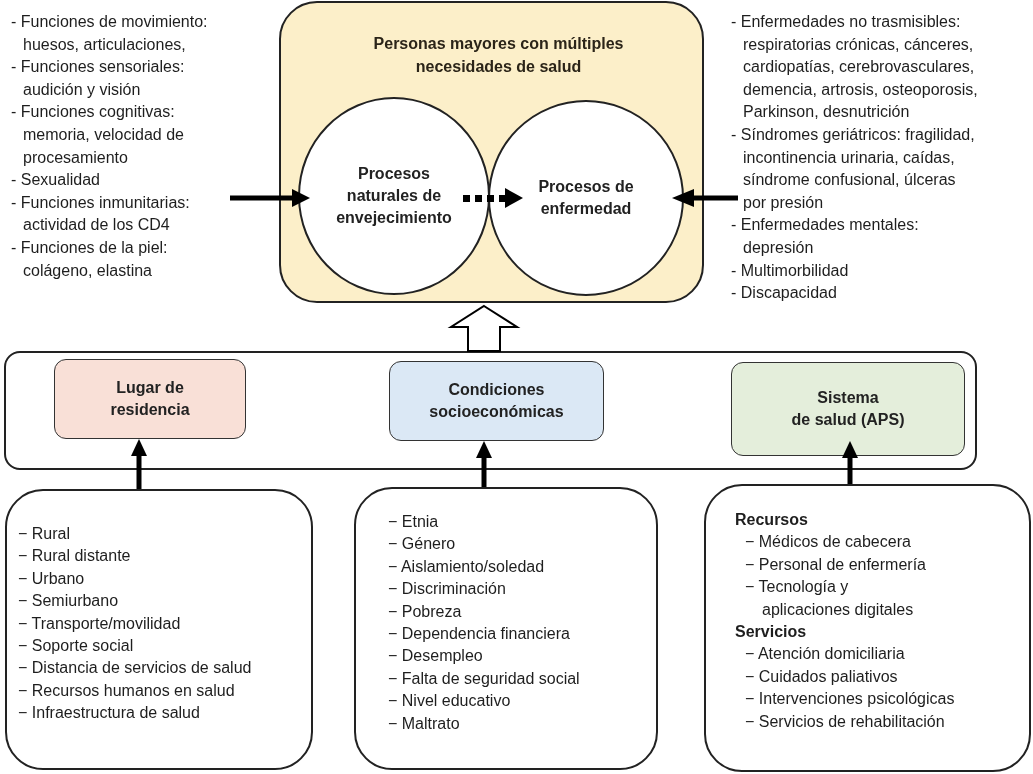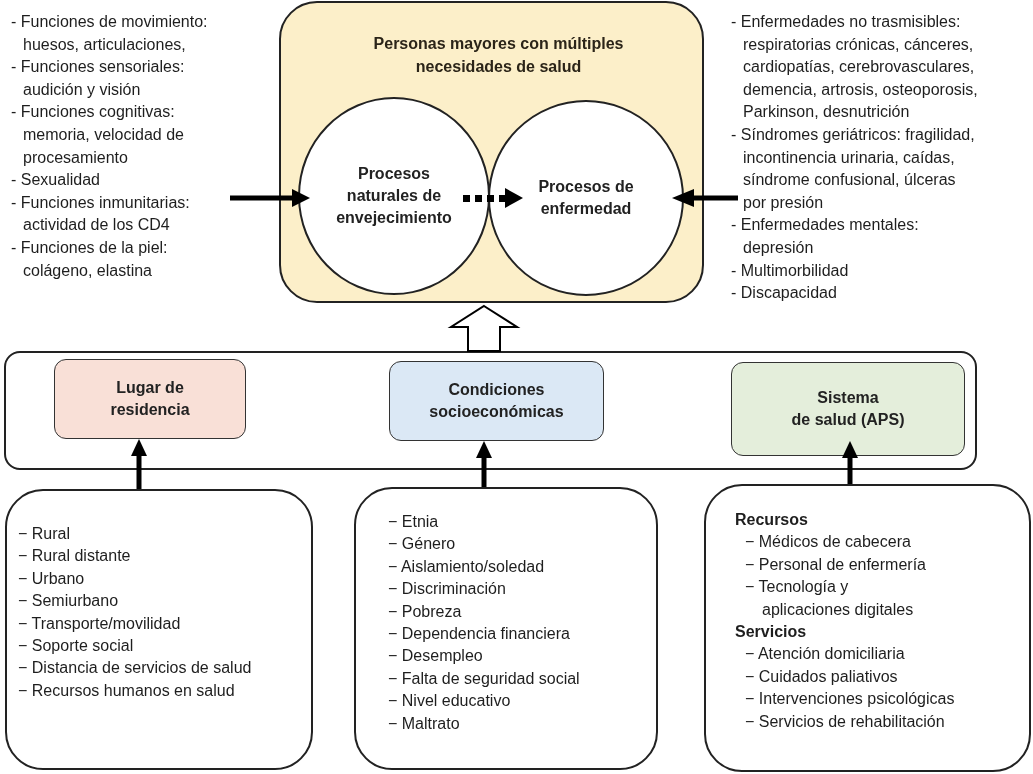--- a/index.html
+++ b/index.html
@@ -120,20 +120,21 @@
 <div class="abs bottom" id="bottom-residence"></div>
 <div class="abs blist" style="left:18px; top:523px;">
   <span class="it">− Rural</span>
   <span class="it">− Rural distante</span>
   <span class="it">− Urbano</span>
   <span class="it">− Semiurbano</span>
   <span class="it">− Transporte/movilidad</span>
   <span class="it">− Soporte social</span>
   <span class="it">− Distancia de servicios de salud</span>
   <span class="it">− Recursos humanos en salud</span>
+  <span class="it">− Infraestructura de salud</span>
 </div>
 
 <div class="abs bottom" id="bottom-socio"></div>
 <div class="abs blist" style="left:388px; top:511px;">
   <span class="it">− Etnia</span>
   <span class="it">− Género</span>
   <span class="it">− Aislamiento/soledad</span>
   <span class="it">− Discriminación</span>
   <span class="it">− Pobreza</span>
   <span class="it">− Dependencia financiera</span>

